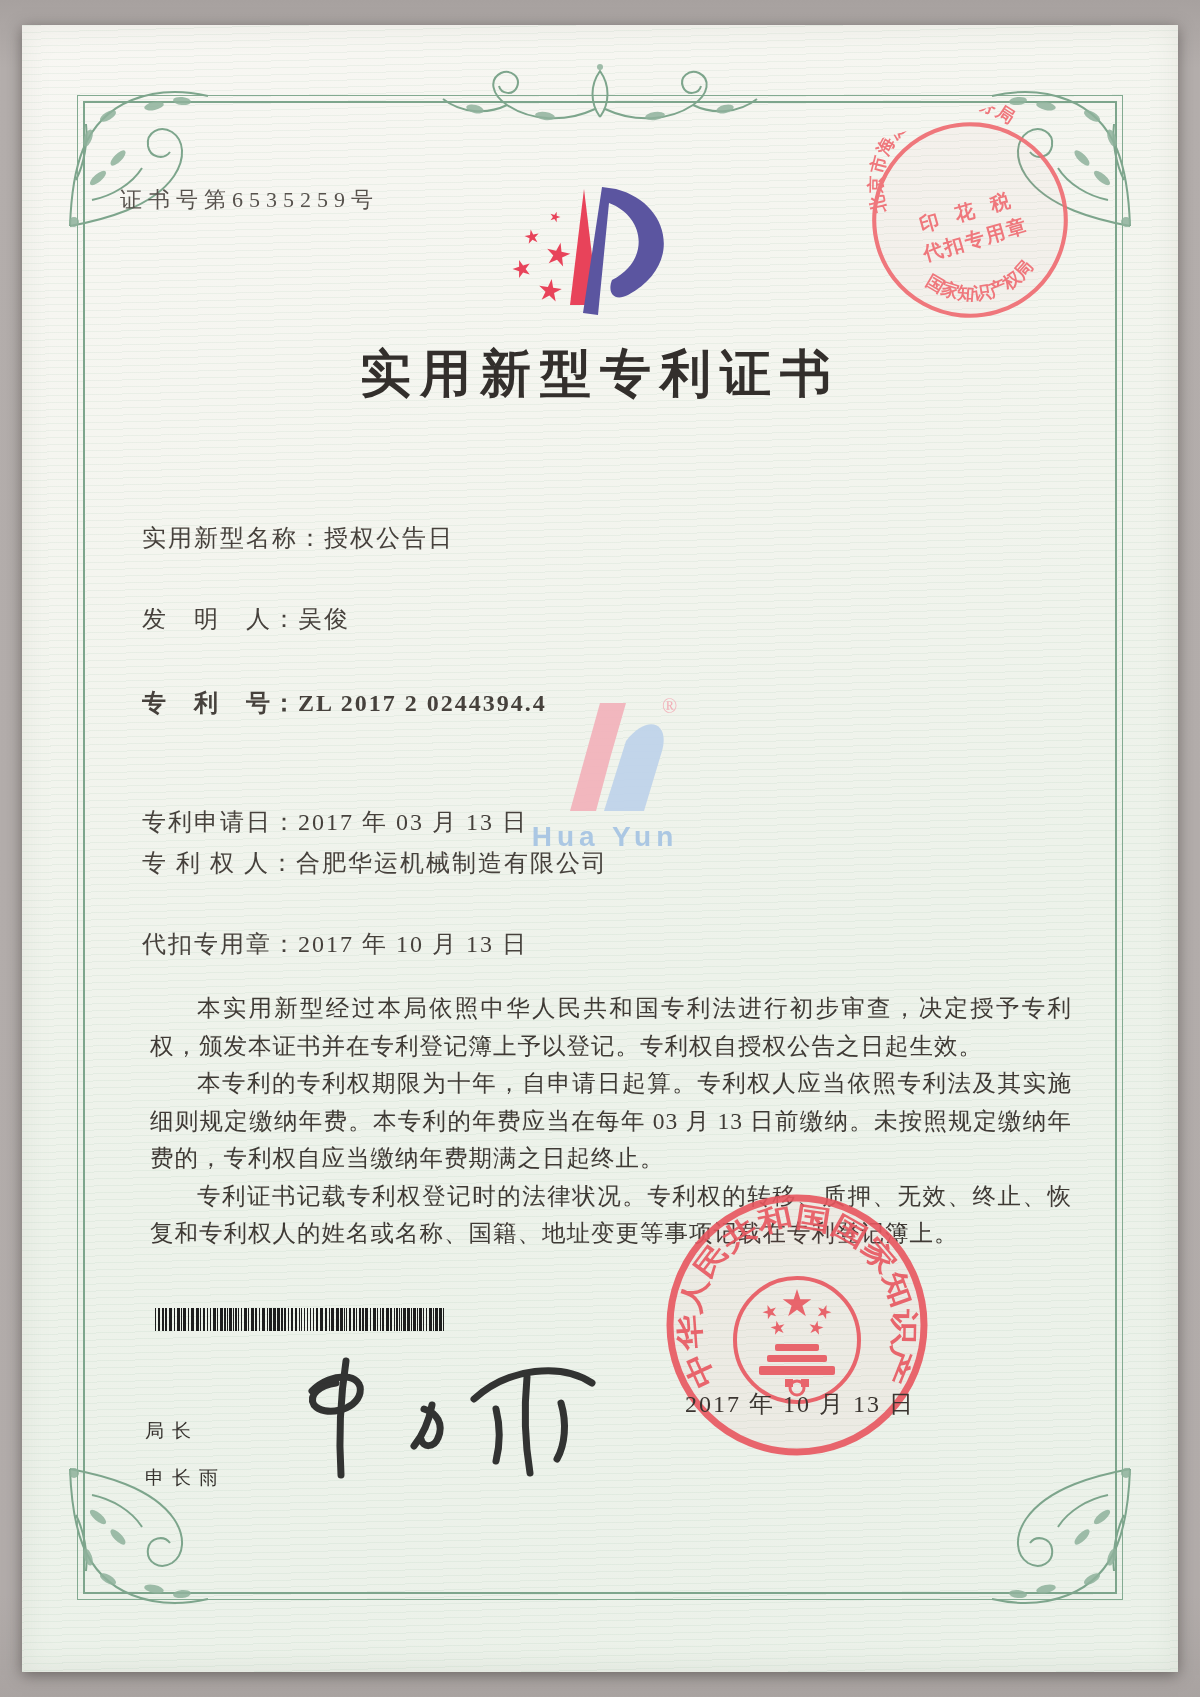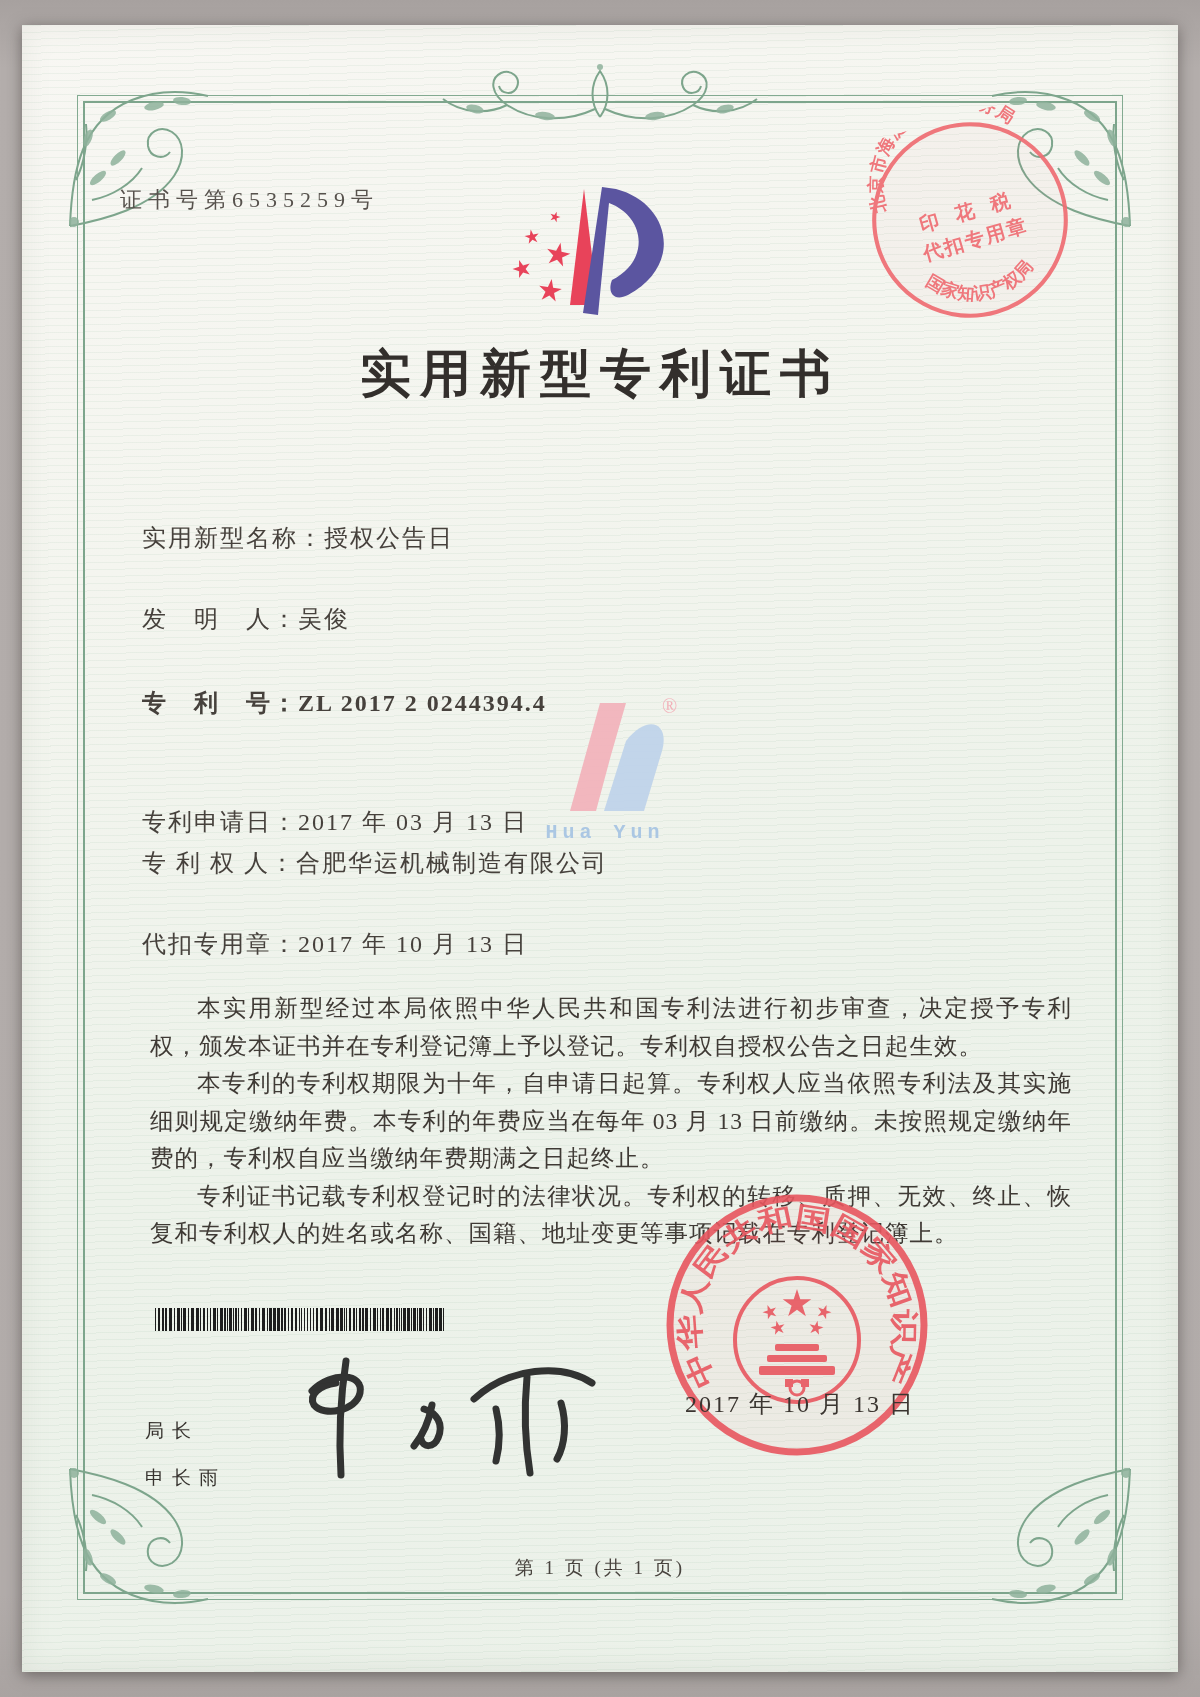--- a/index.html
+++ b/index.html
@@ -42,21 +42,21 @@
   .title{
     position:absolute;left:0;right:0;top:315px;margin:0;
     text-align:center;font-size:51px;font-weight:600;
     letter-spacing:9px;color:#332f2c;
   }
 
   .watermark{position:absolute;left:468px;top:668px;width:230px;text-align:center;pointer-events:none;}
   .watermark .wm-cn{font-family:"Liberation Sans","DejaVu Sans",sans-serif;font-size:31px;font-weight:bold;letter-spacing:3px;margin-top:-6px;}
   .watermark .wm-cn .r{color:#f0b0b8;}
   .watermark .wm-cn .b{color:#bdd1e9;}
-  .watermark .wm-en{font-family:Liberation Mono, monospace;font-size:20px;font-weight:bold;color:#abc7e3;letter-spacing:5px;}
+  .watermark .wm-en{font-family:Liberation Sans, sans-serif;font-size:28px;font-weight:bold;color:#abc7e3;letter-spacing:5px;}
 
   .fields{position:absolute;left:120px;top:0;width:760px;}
   .field-row{position:absolute;left:0;white-space:nowrap;font-size:24px;color:#46413c;}
   .field-row .lab{display:inline-block;letter-spacing:2px;}
   .field-row .val{letter-spacing:2px;}
   .fr1{top:497px;} .fr2{top:578px;} .fr3{top:662px;font-weight:bold;} .fr4{top:742px;margin-top:39px;} .fr5{top:822px;} .fr6{top:903px;}
 
   .paras{position:absolute;left:128px;width:922px;top:965px;color:#3f3a35;}
   .paras p{margin:0;font-size:23.5px;line-height:37.5px;text-indent:2em;text-align:justify;letter-spacing:1px;}
 
@@ -271,15 +271,14 @@
         <rect x="111" y="152" width="44" height="7" rx="2"></rect>
         <rect x="103" y="163" width="60" height="7" rx="2"></rect>
         <rect x="95" y="174" width="76" height="9" rx="2"></rect>
         <rect x="121" y="187" width="8" height="8"></rect>
         <rect x="137" y="187" width="8" height="8"></rect>
         <circle cx="133" cy="196" r="7" fill="none" stroke="#e8565f" stroke-width="3"></circle>
       </g>
     </svg>
     <div class="seal-date">2017 年 10 月 13 日</div>
 
-    <div class="footer">第 1 页 (共 1 页)</div>
   </div>
 </div>
 
 </body></html>

